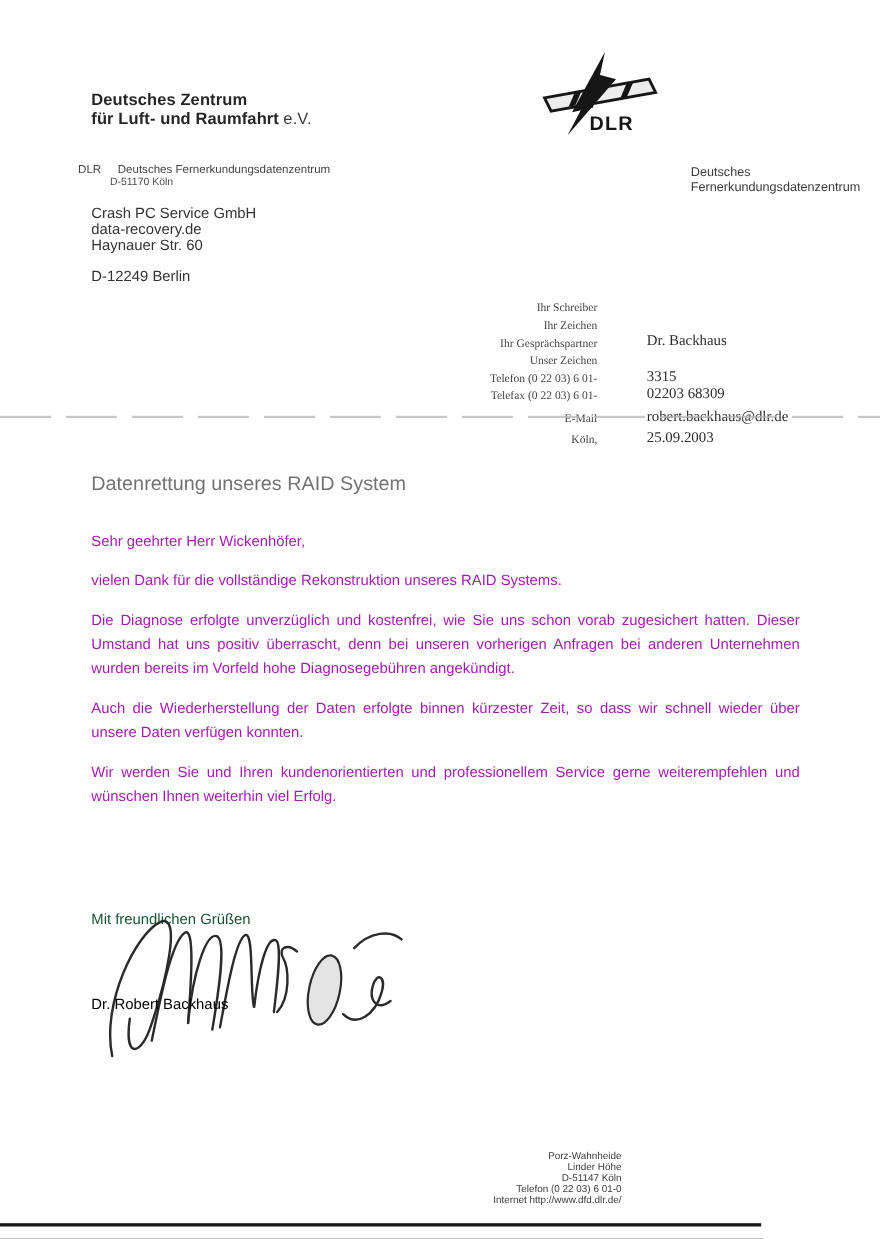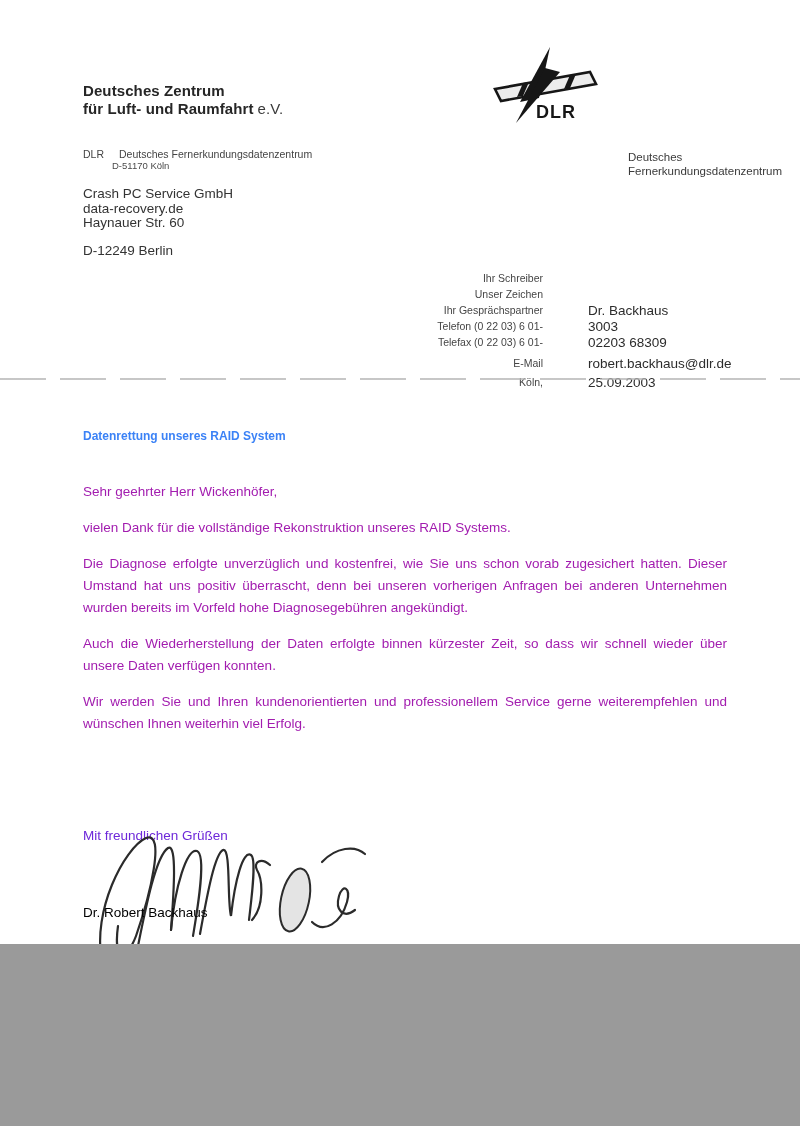--- a/index.html
+++ b/index.html
@@ -1,68 +1,68 @@
 <!DOCTYPE html>
 <html><head>
 <meta charset="utf-8">
 <style>
   html,body{margin:0;padding:0;background:#9a9a9a;}
   .page{
     position:relative;
-    width:800px;height:944px;
+    width:800px;height:1126px;
     background:#ffffff;
     font-family:"Liberation Sans",sans-serif;
     color:#2f2f2f;
     overflow:hidden;
     margin:0 auto;
   }
   .abs{position:absolute;}
 
   
   .sender-header{left:83px;top:82px;font-size:15px;font-weight:bold;line-height:18px;color:#262626;letter-spacing:.1px;}
   .sender-header .suffix{font-weight:normal;color:#3a3a3a;margin-left:4px;}
 
   
   .logo{left:492px;top:44px;width:112px;height:86px;}
 
   
   .division{left:588px;top:150px;font-size:11.5px;line-height:14px;color:#3a3a3a;margin-left:40px;}
 
   
-  .return-line{left:83px;top:148px;font-size:10.5px;color:#444;line-height:12px;}
+  .return-line{left:71px;top:148px;font-size:10.5px;color:#444;line-height:12px;}
   .return-line .dept{margin-left:15px;}
   .return-line .city{margin-left:29px;font-size:9.5px;color:#4a4a4a;}
 
   
   .recipient{left:83px;top:187px;font-size:13.5px;line-height:14.5px;color:#333;}
   .recipient .city-line{margin-top:13px;}
 
   
   .info{left:336px;top:270px;}
-  .info .row{display:flex;align-items:center;height:16px;}
+  .info .row{display:flex;align-items:flex-end;height:16px;font-family:Liberation Serif, serif;}
   .info .row.gap-lg{margin-top:5px;}
   .info .row.gap-md{margin-top:3px;}
   .info .label{width:207px;text-align:right;font-size:10.5px;color:#454545;}
   .info .value{margin-left:45px;font-size:13.5px;color:#2c2c2c;white-space:nowrap;}
 
   
   .fold-line{left:0;top:378px;width:800px;height:2px;
     background:repeating-linear-gradient(90deg,#b4b4b4 0 46px,rgba(180,180,180,0) 46px 60px);
     opacity:.75;}
 
   
-  .subject{left:83px;top:429px;font-size:12px;font-weight:bold;color:#3b82f6;}
+  .subject{left:83px;top:429px;font-size:18px;font-weight:normal;color:#737373;}
 
   
   .body-text{left:83px;top:481px;width:656px;font-size:13.5px;line-height:22px;color:#a21caf;}
   .body-text .salutation{margin:0 0 14px 0;}
   .body-text p{margin:0 12px 14px 0;text-align:justify;}
 
   
-  .closing{left:83px;top:828px;font-size:13.5px;color:#6d28d9;}
+  .closing{left:83px;top:828px;font-size:13.5px;color:#14532d;}
   .signer{left:83px;top:905px;font-size:13.5px;color:#000000;}
   .signature-svg{left:84px;top:810px;width:322px;height:158px;}
 
   
   .footer{right:235px;top:1046px;text-align:right;font-size:9px;line-height:10px;color:#3a3a3a;}
 
   
   .bottom-bar{left:0;top:1112px;width:692px;height:3px;background:#191919;}
 </style>
 </head>
@@ -105,30 +105,34 @@
     <div>Haynauer Str. 60</div>
     <div class="city-line">D-12249 Berlin</div>
   </div>
 
   <div class="abs info">
     <div class="row">
       <div class="label">Ihr Schreiber</div>
       <div class="value"></div>
     </div>
     <div class="row">
-      <div class="label">Unser Zeichen</div>
+      <div class="label">Ihr Zeichen</div>
       <div class="value"></div>
     </div>
     <div class="row">
       <div class="label">Ihr Gesprächspartner</div>
       <div class="value">Dr. Backhaus</div>
     </div>
     <div class="row">
+      <div class="label">Unser Zeichen</div>
+      <div class="value"></div>
+    </div>
+    <div class="row">
       <div class="label">Telefon (0 22 03) 6 01-</div>
-      <div class="value">3003</div>
+      <div class="value">3315</div>
     </div>
     <div class="row">
       <div class="label">Telefax (0 22 03) 6 01-</div>
       <div class="value">02203 68309</div>
     </div>
     <div class="row gap-lg">
       <div class="label">E-Mail</div>
       <div class="value">robert.backhaus@dlr.de</div>
     </div>
     <div class="row gap-md">
@@ -159,16 +163,23 @@
       <path d="M 116 124 C 124 80, 131 44, 139 40 C 147 37, 143 92, 147 106 C 151 70, 159 40, 167 45 C 173 49, 167 92, 165 110"></path>
       <path d="M 168 110 C 180 97, 179 70, 173 60 C 169 52, 177 47, 186 55"></path>
       <path d="M 228 112 C 240 124, 257 113, 263 92 C 267 78, 259 73, 255 86 C 251 100, 259 109, 271 100"></path>
       <path d="M 238 52 C 252 37, 271 35, 281 44"></path>
     </g>
     <ellipse cx="211" cy="90" rx="14" ry="32" transform="rotate(12 211 90)" fill="#e4e4e4" stroke="#2b2b2b" stroke-width="2"></ellipse>
   </svg>
 
   <div class="abs signer">Dr. Robert Backhaus</div>
 
+  <div class="abs footer">
+    <div>Porz-Wahnheide</div>
+    <div>Linder Höhe</div>
+    <div>D-51147 Köln</div>
+    <div>Telefon (0 22 03) 6 01-0</div>
+    <div>Internet http://www.dfd.dlr.de/</div>
+  </div>
 
   <div class="abs bottom-bar"></div>
 
 </div>
 
 </body></html>

